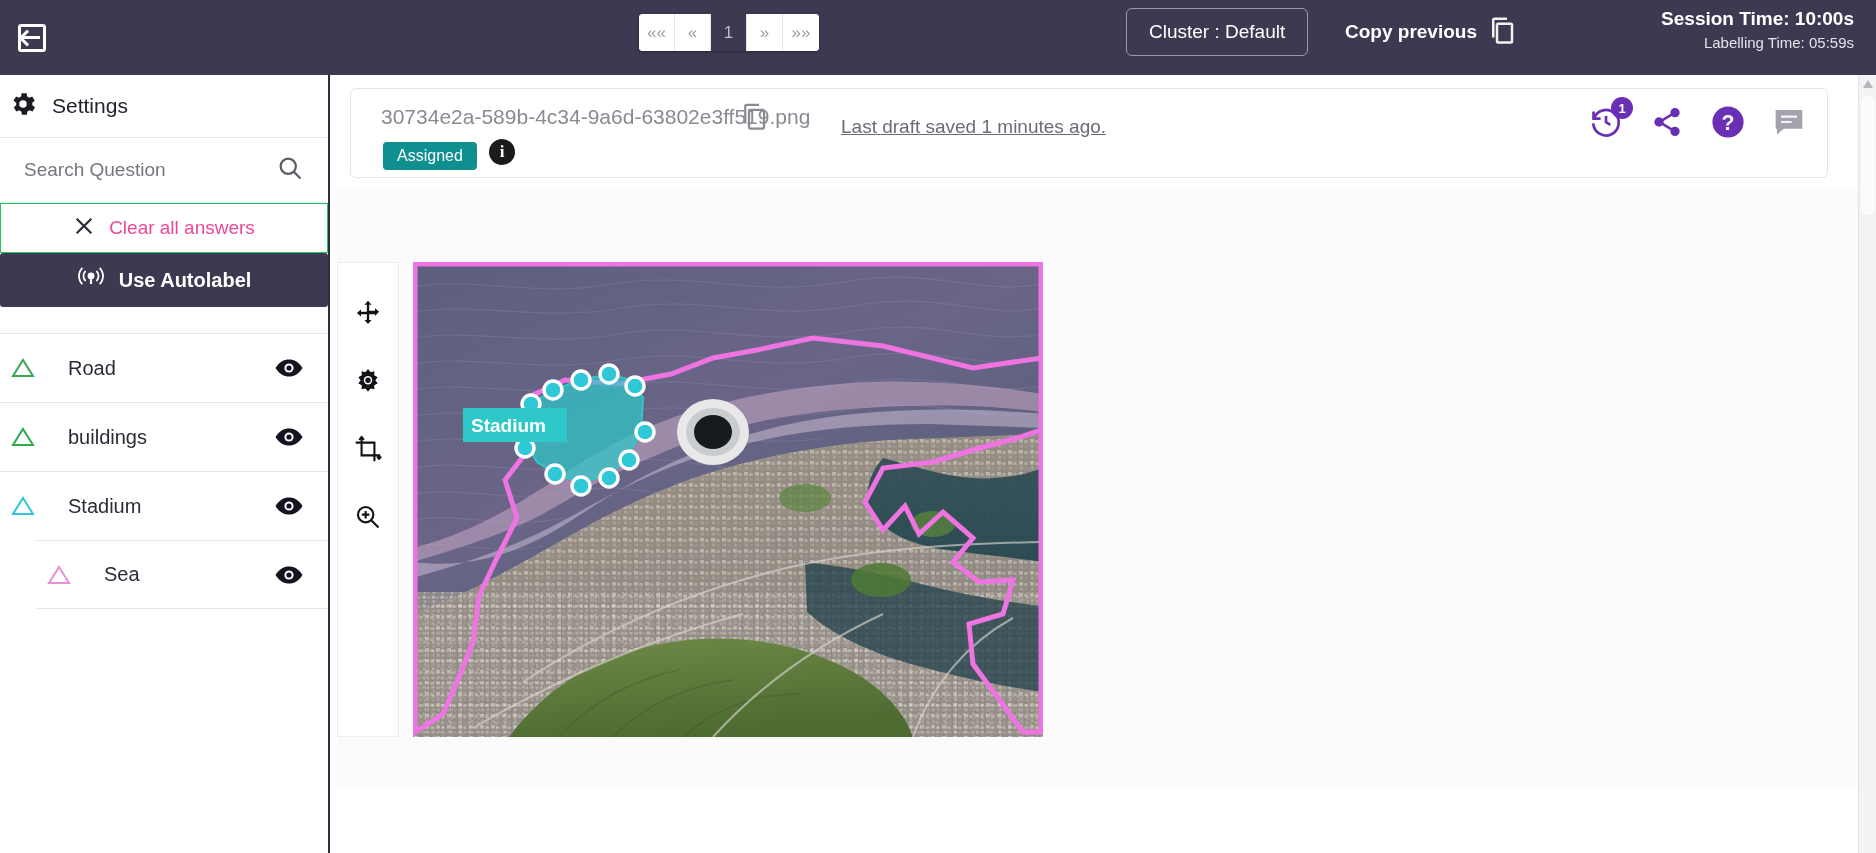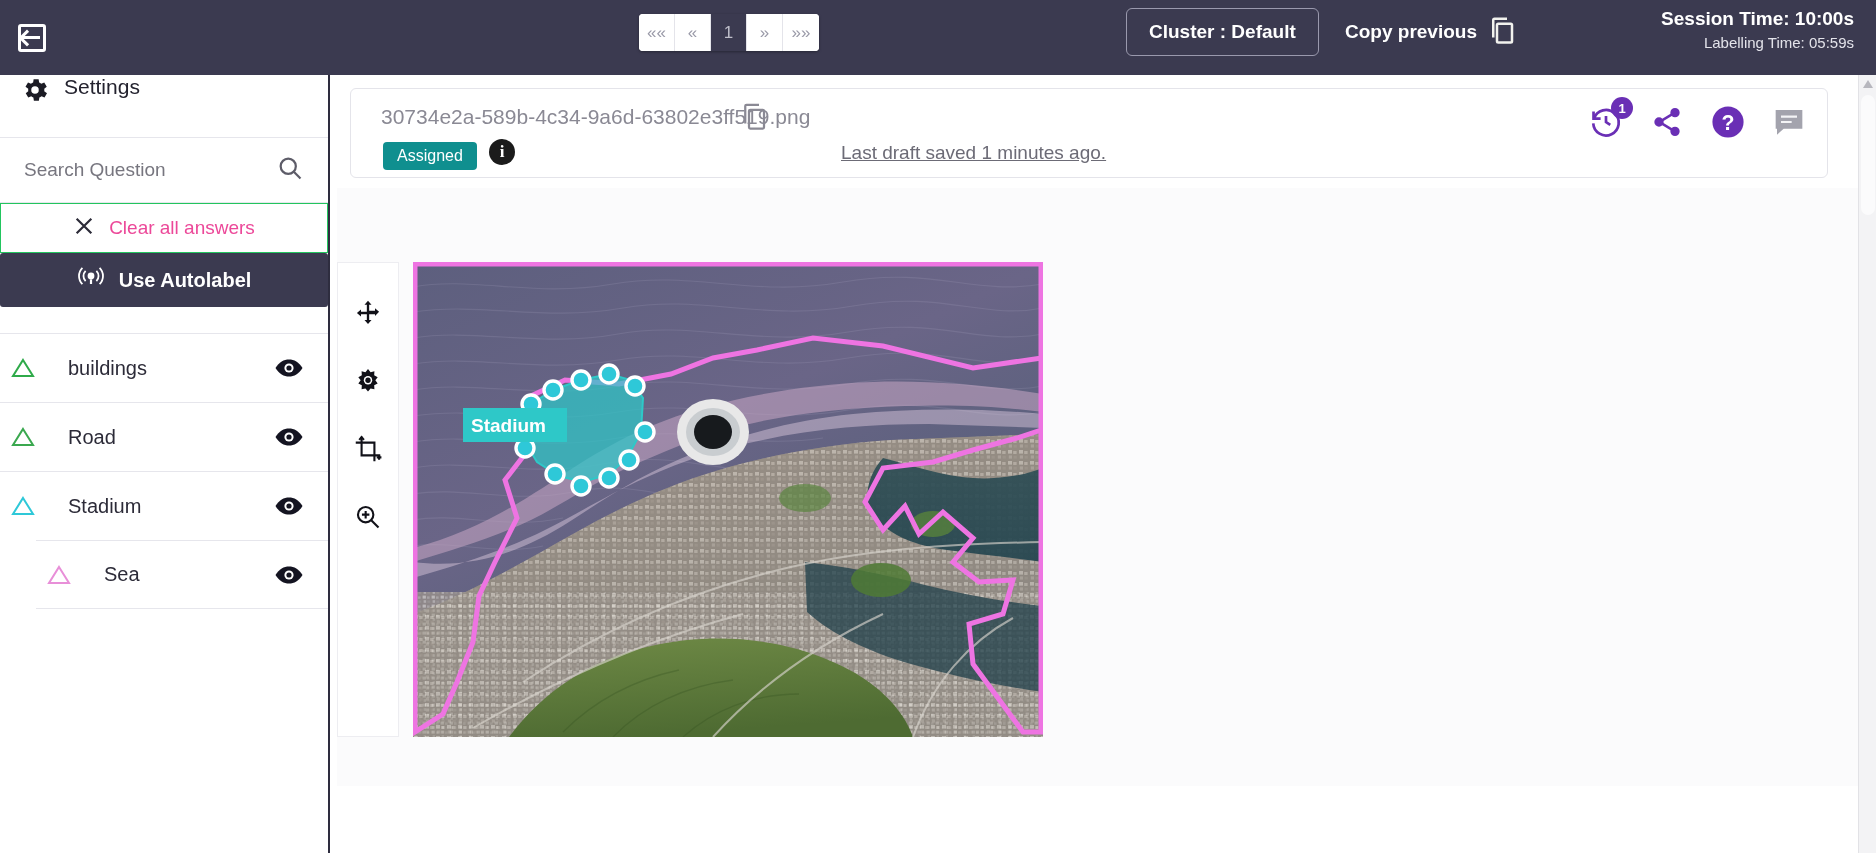--- a/index.html
+++ b/index.html
@@ -56,21 +56,21 @@
   }
   .pg:last-child { border-right: none; }
   .pg.active { background: #3b3a50; color: #bfbfca; font-weight: 400; }
 
   
   .cluster-box {
     position: absolute; left: 1126px; top: 8px;
     height: 48px; padding: 10px 22px;
     border: 1px solid #9a99ad; border-radius: 6px;
     display: flex; align-items: center;
-    color: #ffffff; font-size: 19px; font-weight: bold;
+    color: #ffffff; font-size: 19px; font-weight: normal;
     cursor: pointer;
   }
   .copy-prev {
     position: absolute; left: 1345px; top: 8px;
     height: 48px; display: flex; align-items: center; gap: 10px;
     color: #ffffff; font-size: 19px; font-weight: bold; cursor: pointer;
   }
   .copy-ic { display: block; }
 
   .session {
@@ -81,22 +81,22 @@
   .session-sub  { font-size: 15px; color: #e3e3ea; line-height: 22px; }
 
   
   .sidebar {
     position: absolute; left: 0; top: 75px;
     width: 330px; height: 778px;
     background: #ffffff;
     border-right: 2px solid #2e2d3f;
   }
   .settings-row {
-    height: 62px; display: flex; align-items: flex-start;
-    gap: 14px; padding-left: 20px;
+    height: 62px; display: flex; align-items: center;
+    gap: 14px; padding-left: 8px;
   }
   .settings-label { font-size: 21px; color: #23222e; }
 
   .search-wrap {
     height: 66px; border-top: 1px solid #e6e6ec; border-bottom: 1px solid #e6e6ec;
     display: flex; align-items: center; padding: 0 24px;
   }
   .search-input {
     flex: 1; border: none; outline: none;
     font-size: 19px; color: #5d5c68;
@@ -154,21 +154,21 @@
     width: 26px; height: 26px; border-radius: 50%;
     background: #1b1b1b; color: #ffffff;
     font-size: 17px; font-weight: bold;
     display: flex; align-items: center; justify-content: center;
     font-family: "Liberation Serif", serif;
     cursor: pointer;
   }
   .draft {
     position: absolute; left: 490px; top: 27px;
     font-size: 19px; color: #6c6b76;
-    text-decoration: underline; cursor: pointer; margin-top: 26px;
+    text-decoration: underline; cursor: pointer;
   }
   .hdr-icons {
     position: absolute; right: 22px; top: 16px;
     display: flex; align-items: center; gap: 28px;
   }
   .hi { position: relative; cursor: pointer; display:flex; align-items:center; }
   .hbadge {
     position: absolute; right: -10px; top: -8px;
     width: 22px; height: 22px; border-radius: 50%;
     background: #6a2fb5; color: #fff; font-size: 13px; font-weight: bold;
@@ -291,41 +291,41 @@
         <path d="M22.6 2.8a11.6 11.6 0 0 1 0 16.4"></path>
       </svg>
     </span>
     <span>Use Autolabel</span>
   </div>
 
   <div class="label-list">
 
     <div class="label-row">
       <span class="tri">
-        <svg width="26" height="24" viewBox="0 0 26 24" fill="none" stroke="#2faa4a" stroke-width="2">
+        <svg width="26" height="24" viewBox="0 0 26 24" fill="none" stroke="#3aa84f" stroke-width="2">
           <path d="M13 4 L23 20 L3 20 Z"></path>
         </svg>
       </span>
-      <span class="label-name">buildings</span>
+      <span class="label-name">Road</span>
       <span class="eye">
         <svg width="30" height="22" viewBox="0 0 30 22" fill="none">
           <path d="M1.5 11C5 5 10 2.5 15 2.5S25 5 28.5 11C25 17 20 19.5 15 19.5S5 17 1.5 11Z" fill="#141421"></path>
           <circle cx="15" cy="11" r="4.6" fill="#ffffff"></circle>
           <circle cx="15" cy="11" r="2.6" fill="#141421"></circle>
         </svg>
       </span>
     </div>
 
     <div class="label-row">
       <span class="tri">
-        <svg width="26" height="24" viewBox="0 0 26 24" fill="none" stroke="#3aa84f" stroke-width="2">
+        <svg width="26" height="24" viewBox="0 0 26 24" fill="none" stroke="#2faa4a" stroke-width="2">
           <path d="M13 4 L23 20 L3 20 Z"></path>
         </svg>
       </span>
-      <span class="label-name">Road</span>
+      <span class="label-name">buildings</span>
       <span class="eye">
         <svg width="30" height="22" viewBox="0 0 30 22" fill="none">
           <path d="M1.5 11C5 5 10 2.5 15 2.5S25 5 28.5 11C25 17 20 19.5 15 19.5S5 17 1.5 11Z" fill="#141421"></path>
           <circle cx="15" cy="11" r="4.6" fill="#ffffff"></circle>
           <circle cx="15" cy="11" r="2.6" fill="#141421"></circle>
         </svg>
       </span>
     </div>
 
     <div class="label-row">

